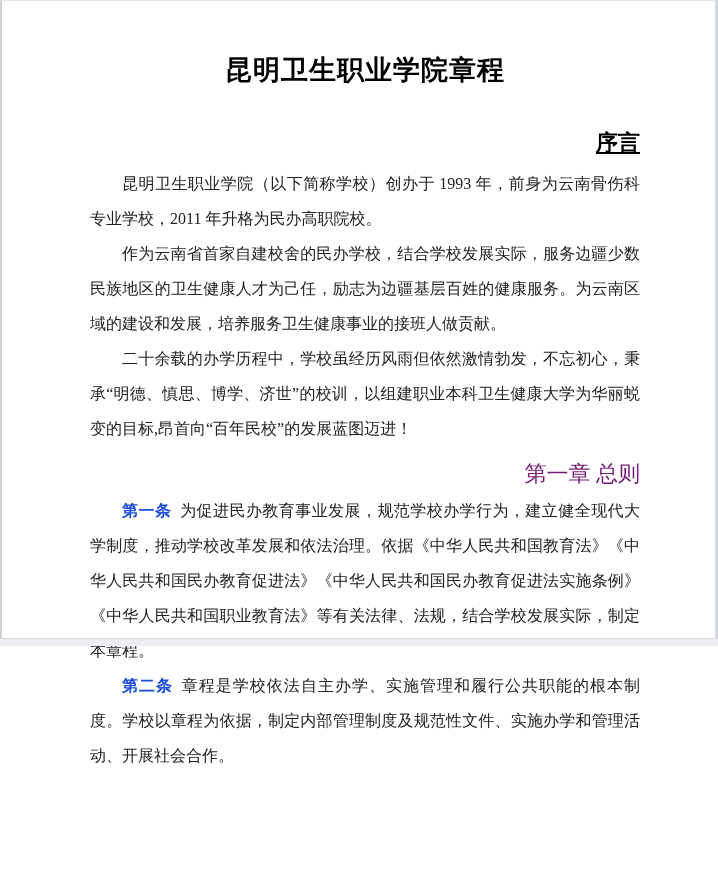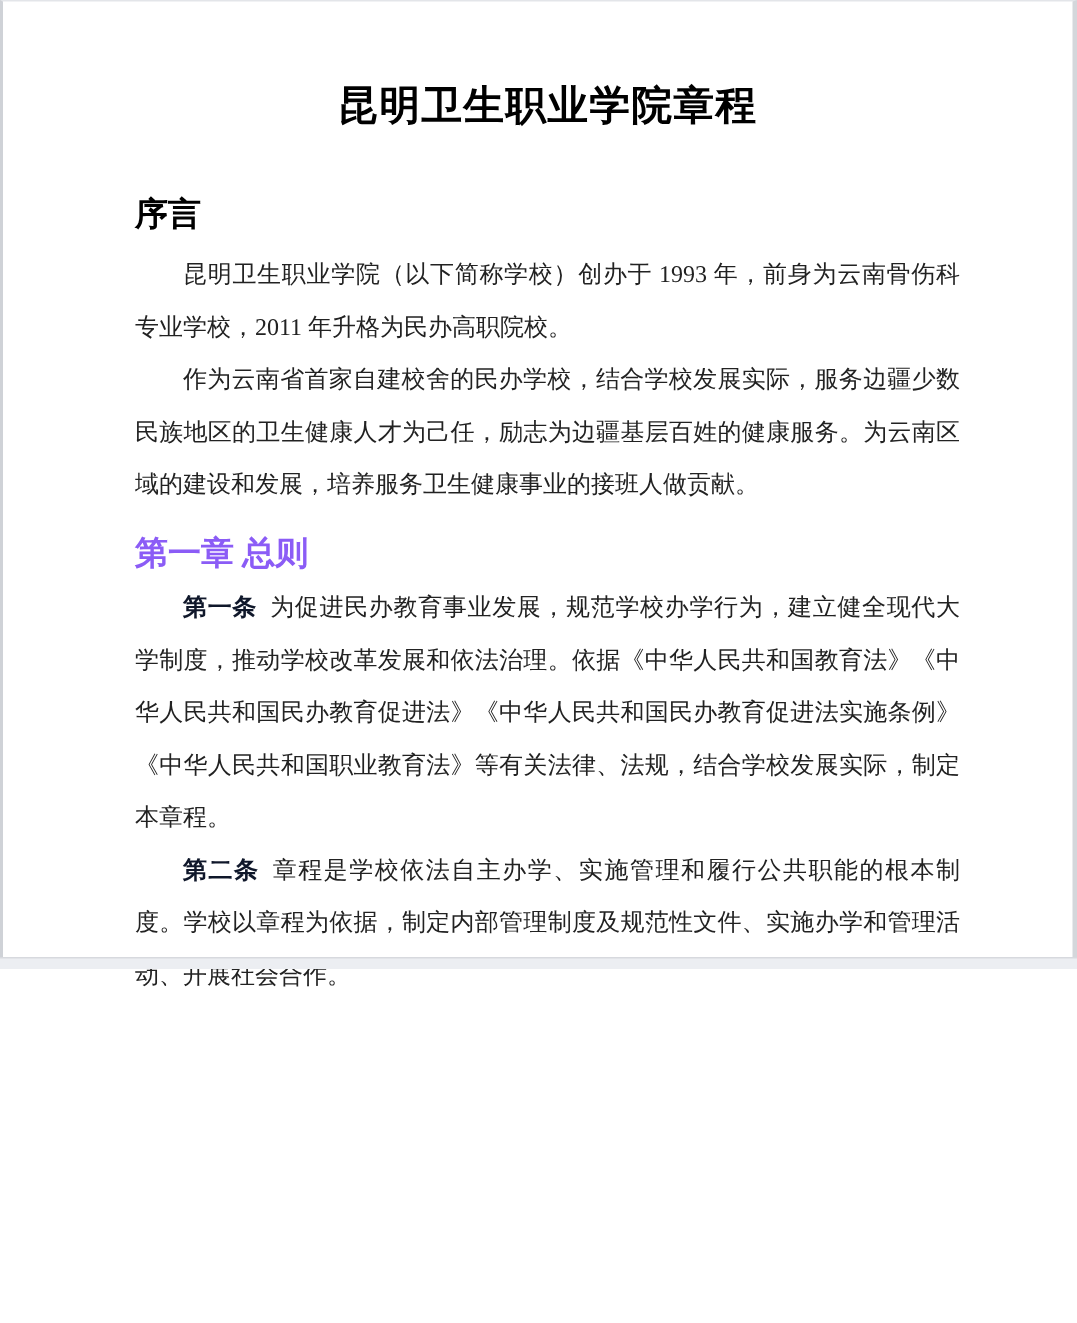--- a/index.html
+++ b/index.html
@@ -38,48 +38,49 @@
     color: #000000;
     text-align: center;
     letter-spacing: 1px;
   }
   .section-heading {
     margin: 42px 0 0 0;
     font-size: 22px;
     line-height: 28px;
     font-weight: bold;
     color: #000000;
-    text-align: left;
+    text-align: right;
+    text-decoration: underline;
   }
   .chapter-heading {
     margin: 14px 0 0 0;
     font-size: 22px;
     line-height: 28px;
-    font-weight: bold;
-    color: #8b5cf6;
-    text-align: left;
+    font-weight: normal;
+    color: #701a75;
+    text-align: right;
   }
   p.body-para {
     margin: 0;
     font-size: 16px;
     line-height: 35px;
     text-indent: 2em;
     text-align: justify;
     text-justify: inter-character;
     color: #222222;
   }
   p.body-para.first-after-heading {
     margin-top: 9px;
   }
   .articles {
     margin-top: 5px;
   }
   .article-label {
     font-weight: bold;
-    color: #0f172a;
+    color: #1d4ed8;
     margin-right: 0.55em;
   }
   .bottom-gutter {
     position: absolute;
     left: -2px;
     bottom: 0;
     width: 718px;
     height: 7px;
     background: #eceef2;
     border-top: 1px solid #d7d9de;
@@ -92,20 +93,21 @@
   <div class="content">
 
     <h1 class="doc-title">昆明卫生职业学院章程</h1>
 
     <h2 class="section-heading">序言</h2>
 
     <p class="body-para first-after-heading">昆明卫生职业学院（以下简称学校）创办于 1993 年，前身为云南骨伤科专业学校，2011 年升格为民办高职院校。</p>
 
     <p class="body-para">作为云南省首家自建校舍的民办学校，结合学校发展实际，服务边疆少数民族地区的卫生健康人才为己任，励志为边疆基层百姓的健康服务。为云南区域的建设和发展，培养服务卫生健康事业的接班人做贡献。</p>
 
+    <p class="body-para">二十余载的办学历程中，学校虽经历风雨但依然激情勃发，不忘初心，秉承“明德、慎思、博学、济世”的校训，以组建职业本科卫生健康大学为华丽蜕变的目标,昂首向“百年民校”的发展蓝图迈进！</p>
 
     <h2 class="chapter-heading">第一章 总则</h2>
 
     <div class="articles">
       <p class="body-para">
         <b class="article-label">第一条</b><span>为促进民办教育事业发展，规范学校办学行为，建立健全现代大学制度，推动学校改革发展和依法治理。依据《中华人民共和国教育法》《中华人民共和国民办教育促进法》《中华人民共和国民办教育促进法实施条例》《中华人民共和国职业教育法》等有关法律、法规，结合学校发展实际，制定本章程。</span>
       </p>
       <p class="body-para">
         <b class="article-label">第二条</b><span>章程是学校依法自主办学、实施管理和履行公共职能的根本制度。学校以章程为依据，制定内部管理制度及规范性文件、实施办学和管理活动、开展社会合作。</span>
       </p>

